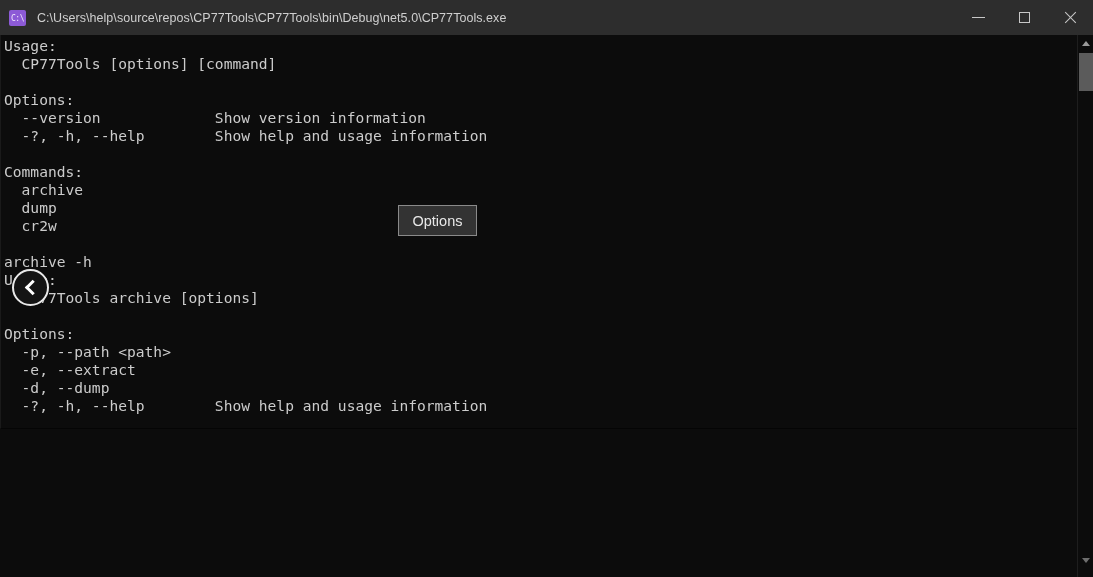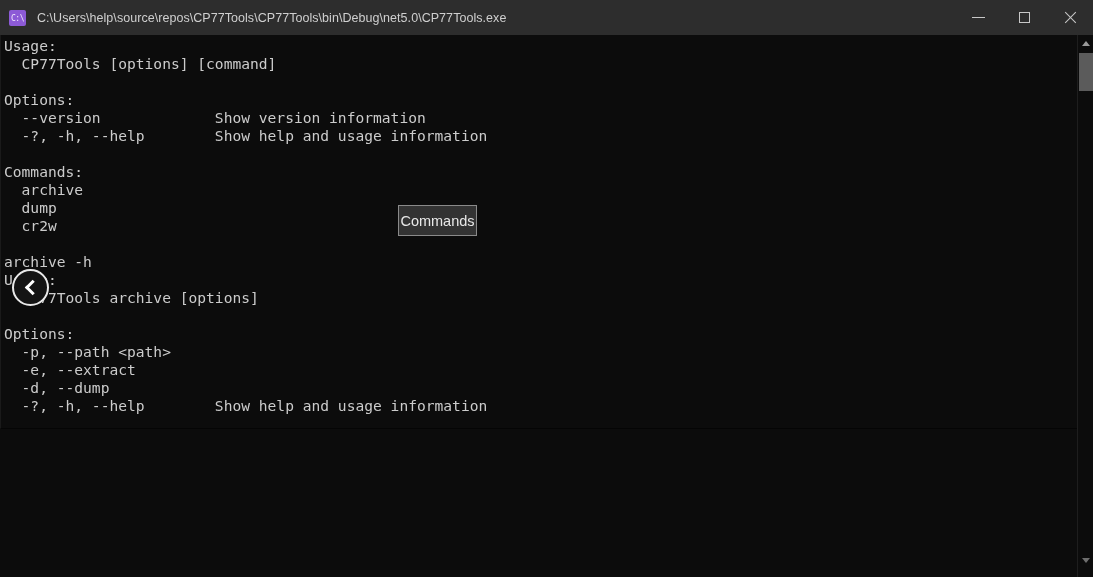--- a/index.html
+++ b/index.html
@@ -265,19 +265,19 @@
   <div id="scrollbar">
     <div id="sb-up">
       <span class="arrow arrow-up"></span>
     </div>
     <div id="sb-thumb"></div>
     <div id="sb-down">
       <span class="arrow arrow-down"></span>
     </div>
   </div>
 
-  <div id="previous-button">Commands</div>
+  <div id="previous-button">Options</div>
 
   <div id="back-button">
     <span id="back-chevron"></span>
   </div>
 
 </div>
 
 </body></html>

